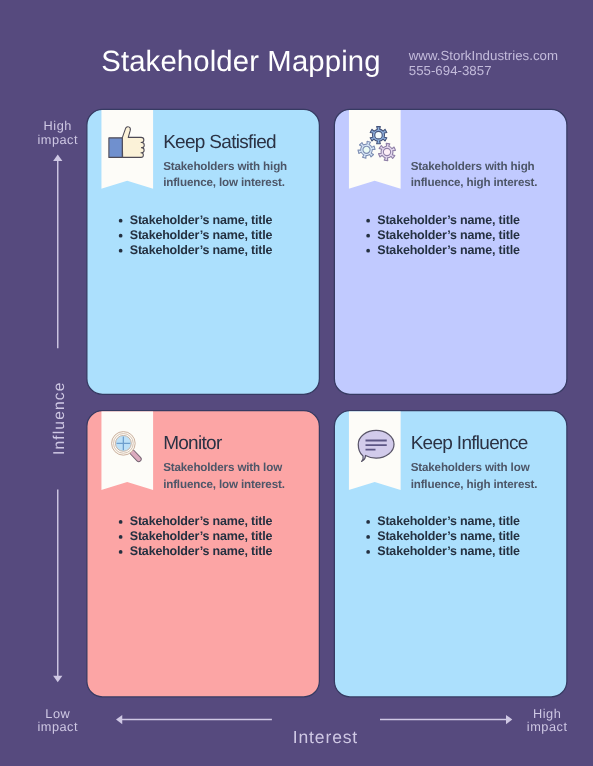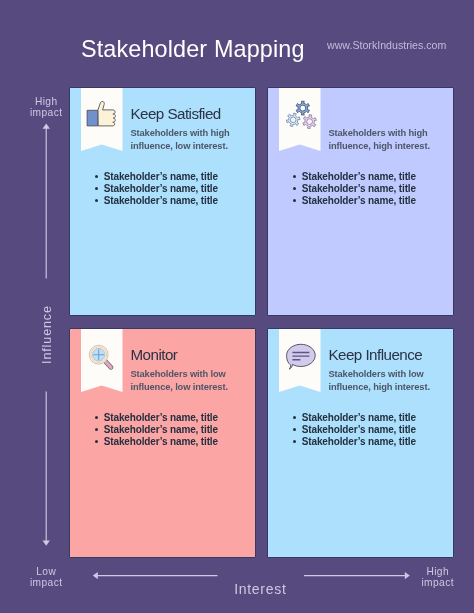--- a/index.html
+++ b/index.html
@@ -7,21 +7,21 @@
        font-family:"Liberation Sans",sans-serif;-webkit-font-smoothing:antialiased;}
   .page{position:relative;width:474px;height:613px;overflow:hidden;}
 
   
   .title{position:absolute;left:81px;top:36px;font-size:23.4px;font-weight:400;
          letter-spacing:0.13px;color:#ffffff;}
   .contact{position:absolute;left:327px;top:40px;width:140px;text-align:left;
            color:#c3bbdb;font-size:10.6px;line-height:11.8px;letter-spacing:.02px;}
 
   
-  .card{position:absolute;border-radius:1px;box-sizing:border-box;
+  .card{position:absolute;border-radius:13px;box-sizing:border-box;
         border:1px solid #363a62;}
   .c1{left:69px;top:87px;width:187px;height:229px;background:#ace0fd;}
   .c2{left:267px;top:87px;width:187px;height:229px;background:#c1caff;}
   .c3{left:69px;top:328px;width:187px;height:230px;background:#fca5a5;}
   .c4{left:267px;top:328px;width:187px;height:230px;background:#ace0fd;}
 
   
   .ribbon{position:absolute;left:11px;top:0px;width:41.5px;height:64px;}
   .ribbon svg{display:block;}
 
@@ -46,20 +46,21 @@
              transform:rotate(-90deg);text-align:center;letter-spacing:0.9px;text-indent:0.9px;}
 </style>
 </head>
 <body>
 
 <div class="page">
 
   <div class="title">Stakeholder Mapping</div>
   <div class="contact">
     <div>www.StorkIndustries.com</div>
+    <div>555-694-3857</div>
   </div>
 
   <div class="card c1">
     <div class="ribbon">
       <svg viewBox="0 0 41.5 64" width="41.5" height="64">
         <path d="M0 0 H41.5 V63 L20.75 56.5 L0 63 Z" fill="#fdfcf8"></path>
         <g>
           <path d="M16.8 22.3 L19.4 14.9 C19.8 13.7 21.0 13.1 22.0 13.5 C23.1 13.9 23.5 15.1 23.2 16.3 L21.6 21.9 L31.9 21.9 C33.1 21.9 34.1 22.8 34.1 24.0 C34.1 25.1 33.1 26.0 31.9 26.0 L32.3 26.0 C33.5 26.0 34.4 26.9 34.4 28.1 C34.4 29.2 33.5 30.1 32.3 30.1 L32.2 30.1 C33.4 30.1 34.3 31.0 34.3 32.2 C34.3 33.3 33.4 34.2 32.2 34.2 L31.8 34.2 C32.9 34.2 33.7 35.0 33.7 36.0 C33.7 37.1 32.9 37.9 31.8 37.9 L17.1 37.9 Z" fill="#fbf2d8" stroke="#4e4a55" stroke-width="0.85" stroke-linejoin="round"></path>
           <rect x="6.1" y="22.3" width="10.7" height="15.6" fill="#7090ce" stroke="#4e4a55" stroke-width="0.85" stroke-linejoin="round"></rect>
         </g>

